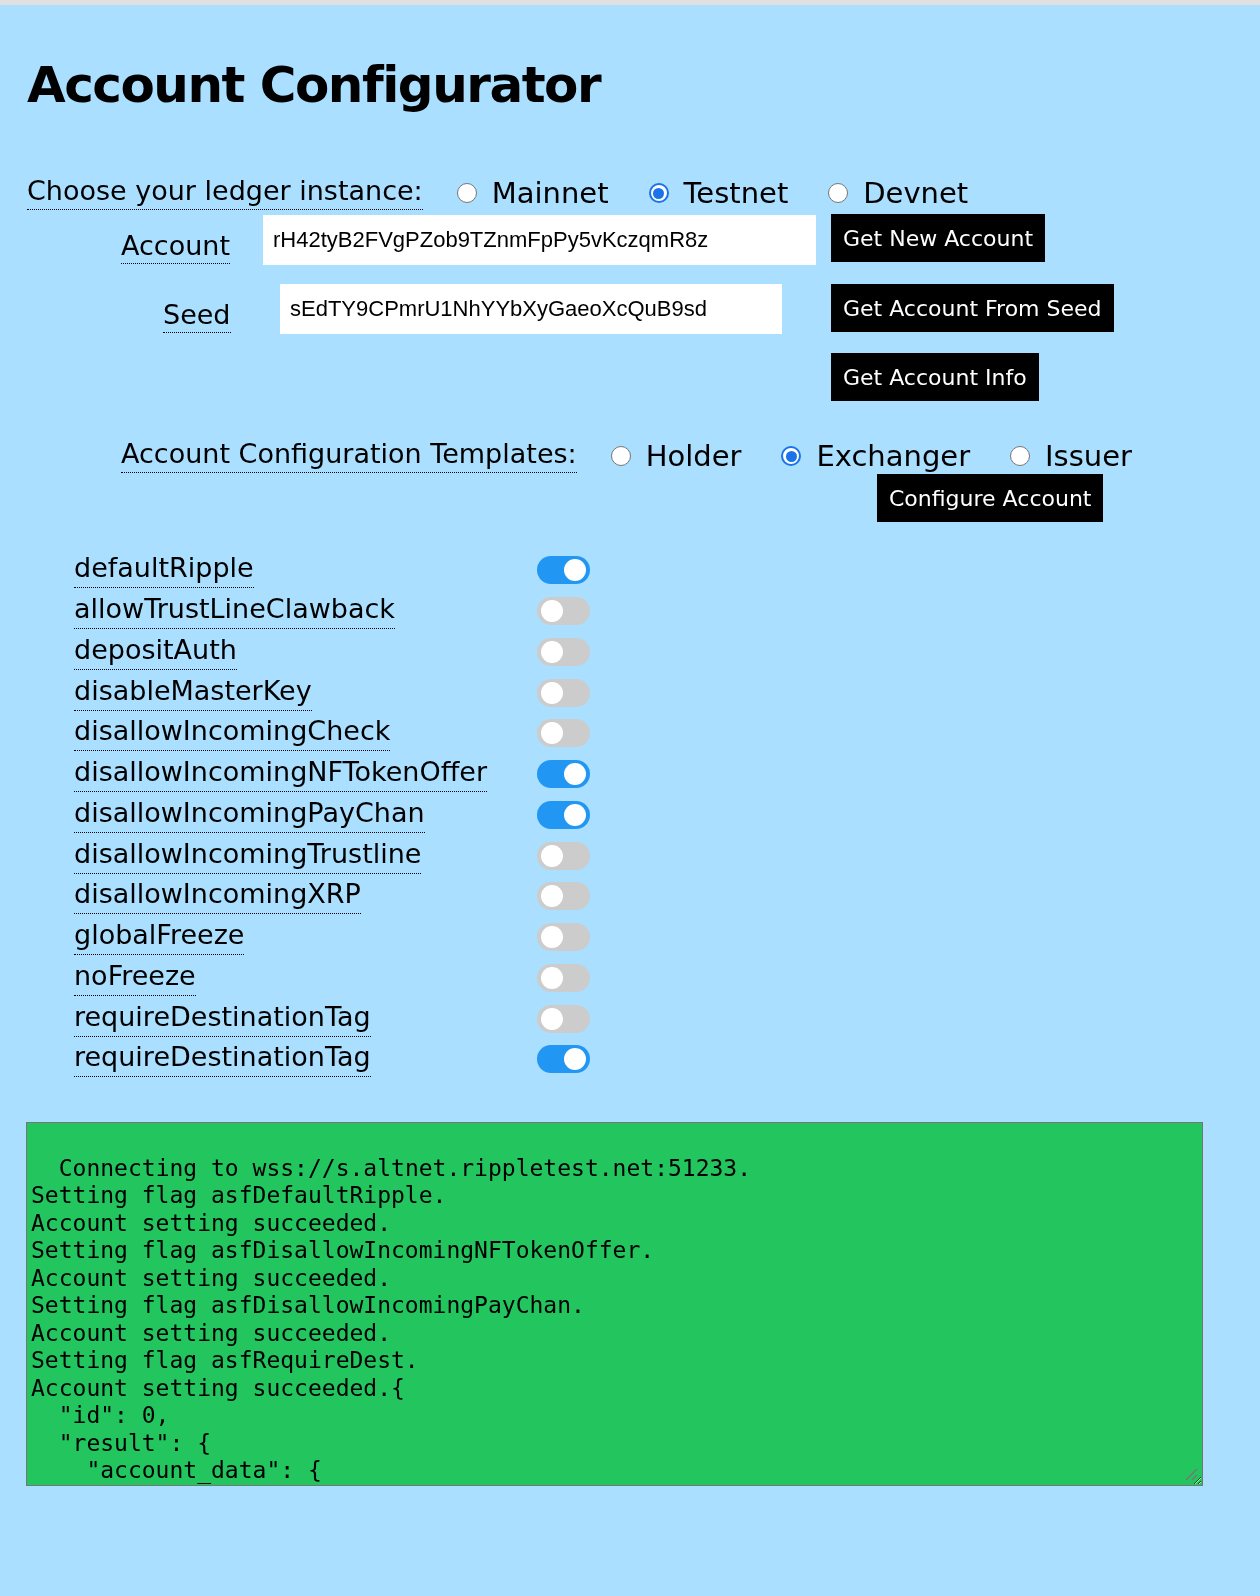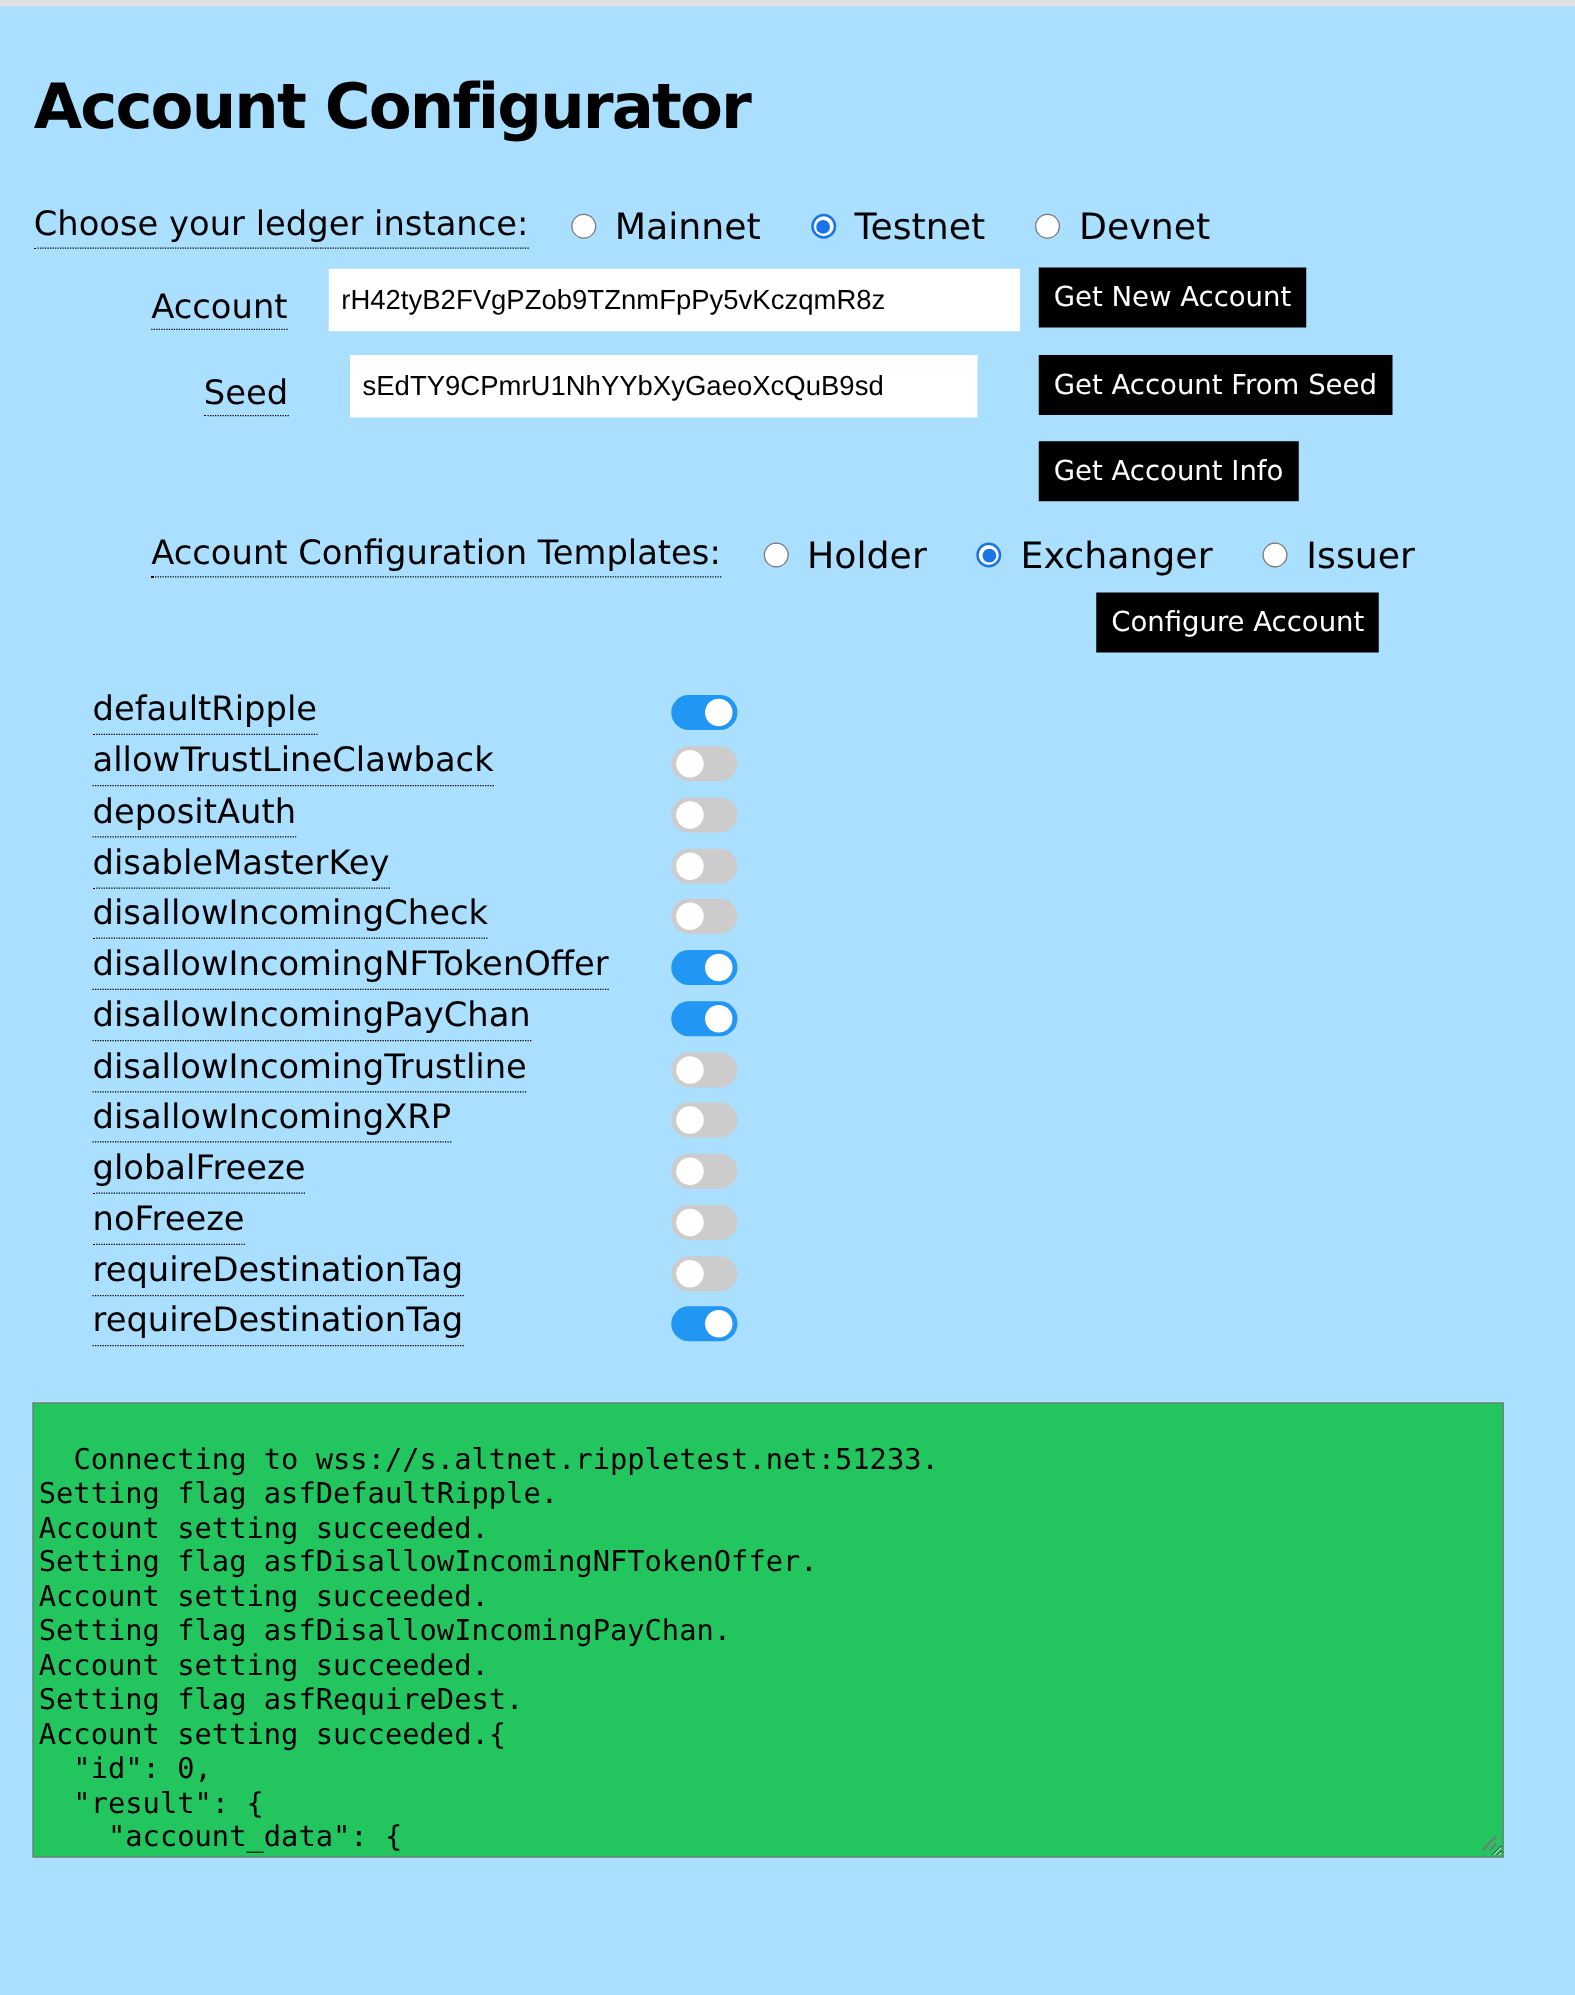--- a/index.html
+++ b/index.html
@@ -30,21 +30,22 @@
       font-size: 50px;
       letter-spacing: -1.5px;
     }
     .dotted-label {
       border-bottom: 1px dotted #000;
       padding-bottom: 2px;
     }
     .row {
       position: absolute;
       display: flex;
-      align-items: flex-start;
+      align-items: flex-end;
+      margin-top: 11px;
     }
     .label-text {
       font-family: "DejaVu Sans", sans-serif;
       font-size: 27px;
       line-height: 32px;
     }
     .radio {
       display: inline-flex;
       align-items: center;
       cursor: pointer;

